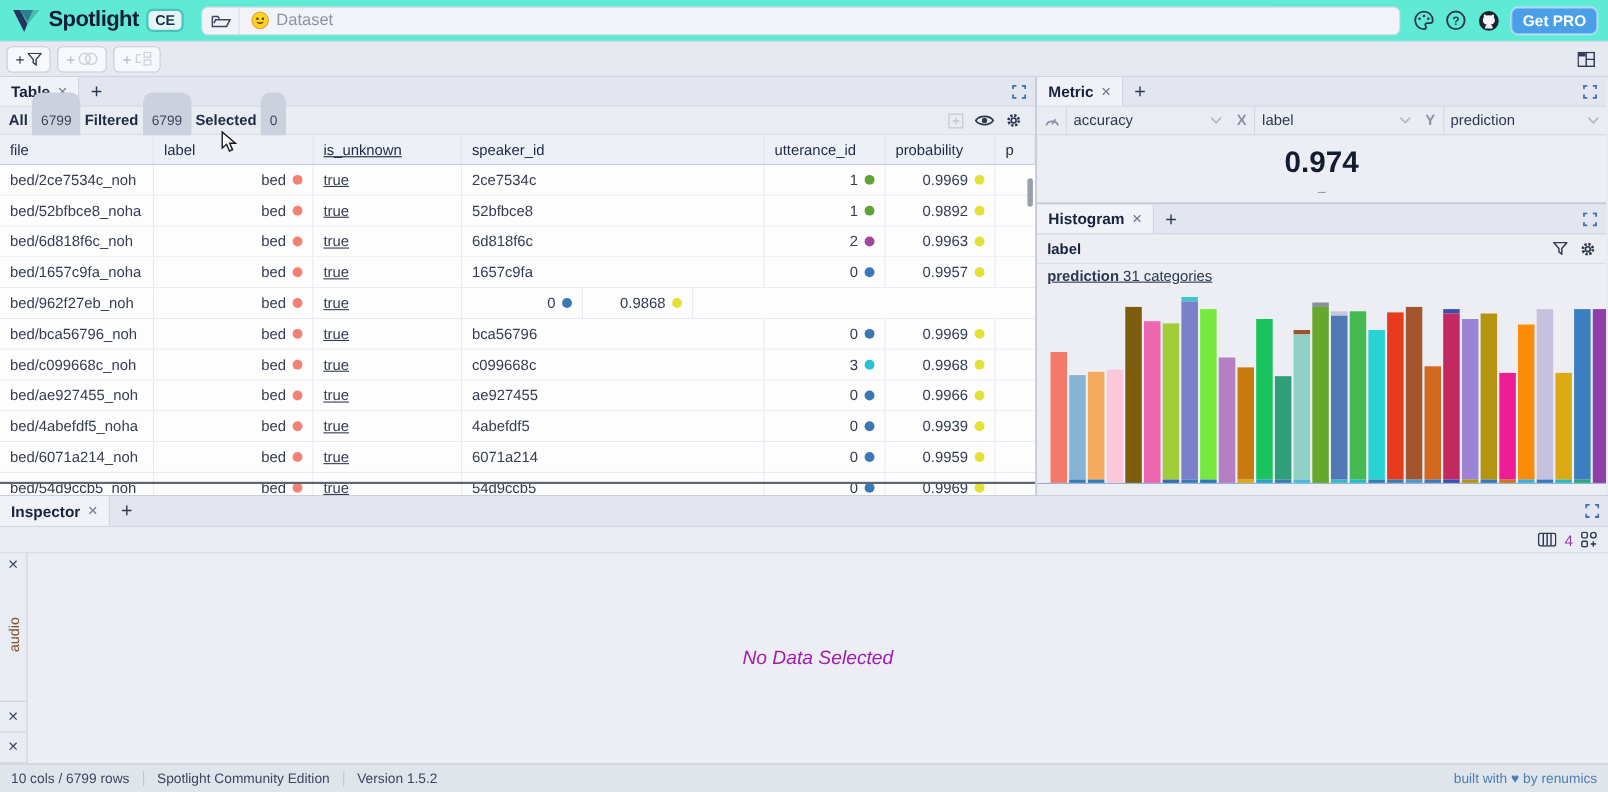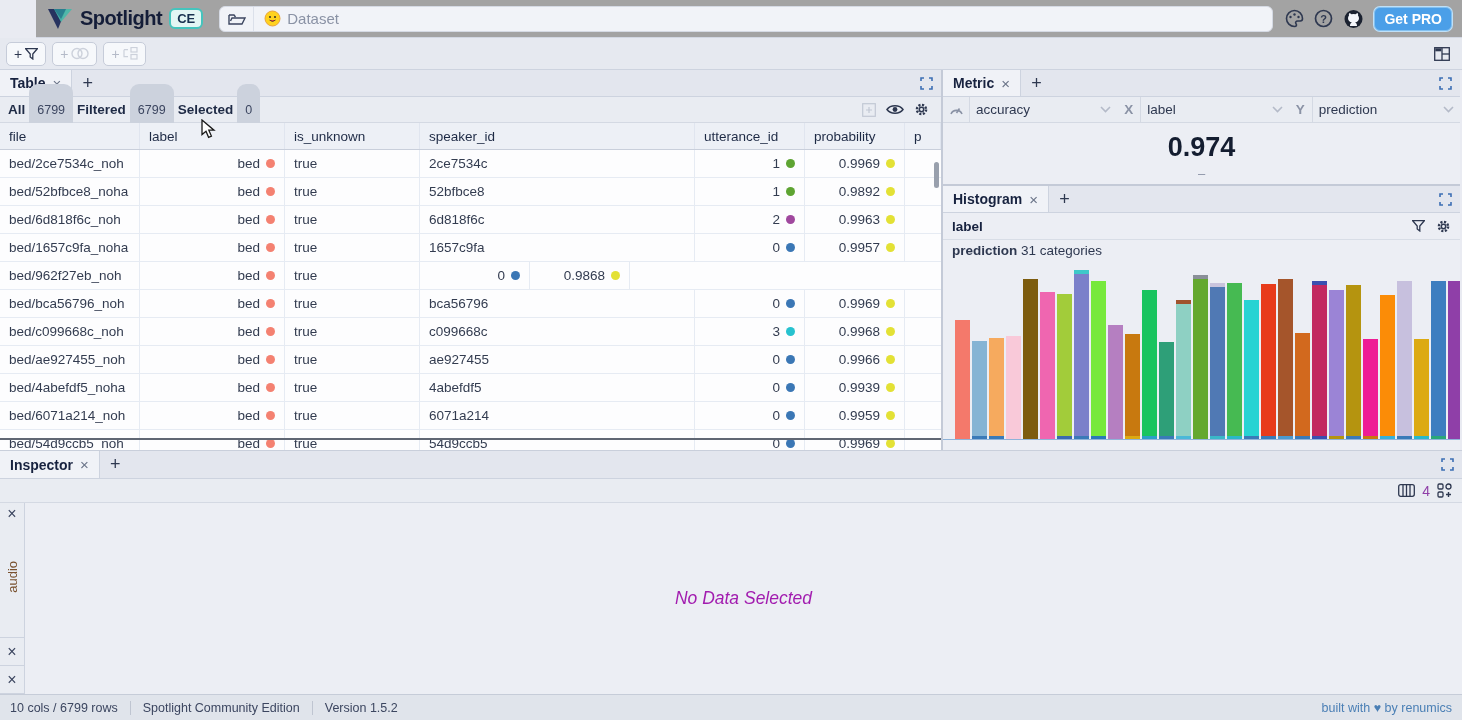--- a/index.html
+++ b/index.html
@@ -4,22 +4,22 @@
 <style>
   * { box-sizing: border-box; margin: 0; padding: 0; }
   html,body { width:1462px; height:720px; overflow:hidden; }
   body {
     font-family:"Liberation Sans", sans-serif;
     background:#e9ebf2; color:#252e48; font-size:13px; position:relative;
   }
   svg { display:block; }
 
   
-  .topbar { height:38px; background:#a3a3a3; border-bottom:1px solid #d2d7e2;
-    display:flex; align-items:center; padding:0 10px; gap:8px;margin-left:36px; }
+  .topbar { height:38px; background:#5eead4; border-bottom:1px solid #d2d7e2;
+    display:flex; align-items:center; padding:0 10px; gap:8px; }
   .logo-wrap { display:flex; align-items:center; gap:7px; }
   .app-name { font-size:20px; font-weight:bold; color:#141d38; letter-spacing:-0.5px; }
   .ce-badge { border:2px solid #45c4bd; background:#e3f6f4; color:#17304f;
     font-weight:bold; font-size:13px; border-radius:6px; padding:1px 6px; }
   .dataset-field { flex:1; height:26px; background:#f1f3f8; border:1px solid #d5dae4;
     border-radius:6px; display:flex; align-items:center; overflow:hidden; margin-left:8px; }
   .folder-btn { width:34px; height:100%; display:flex; align-items:center; justify-content:center;
     border-right:1px solid #dbe0ea; }
   .dataset-label { color:#8a92a5; font-size:15px; margin-left:6px; }
   .hf-emoji { margin-left:10px; }
@@ -64,21 +64,21 @@
     align-items:center; color:#1e2a45; flex:0 0 27px; }
   .col-header .hc { padding:0 9px; height:100%; display:flex; align-items:center;
     border-right:1px solid #e0e5ef; overflow:hidden; white-space:nowrap; font-size:13.5px; }
 
   .rows { position:relative; flex:1; overflow:hidden; background:#fff; }
   .trow { height:28px; display:flex; align-items:center; border-bottom:1px solid #e6ebf3; background:#fdfdfe; }
   .td { padding:0 9px; border-right:1px solid #e6ebf3; height:100%; display:flex;
     align-items:center; overflow:hidden; white-space:nowrap; color:#333c50; font-size:13.5px; gap:6px; }
   .ra { justify-content:flex-end; }
   .dot { width:9px; height:9px; border-radius:50%; flex:0 0 9px; }
-  .c0{width:140px;} .c1{width:145px;} .c2{width:135px;} .c3{width:275px;}
+  .c0{width:140px;} .c1{width:145px;} .c2{width:135px;text-decoration:underline;} .c3{width:275px;}
   .c4{width:110px;} .c5{width:100px;} .c6{flex:1; border-right:none;}
   .drag-line { position:absolute; left:0; right:0; top:288px; height:2px; background:#5f6673; z-index:6; }
   .scroll-thumb { position:absolute; right:2px; top:12px; width:5px; height:26px;
     background:#99a0ad; border-radius:3px; z-index:5; }
 
   
   .metric { height:116px; flex:0 0 116px; border-bottom:2px solid #c4cad7;
     display:flex; flex-direction:column; background:#eceef4; }
   .metric-controls { height:26px; flex:0 0 26px; display:flex; align-items:center;
     border-bottom:1px solid #d4d9e3; background:#e9ecf2; color:#3c4660; }
@@ -88,21 +88,21 @@
   .sel .chev { margin-left:auto; }
   .axis-lab { font-weight:bold; color:#8a92a5; padding:0 7px; font-size:13.5px; }
   .metric-value { text-align:center; font-size:27px; font-weight:bold; margin-top:9px; color:#141d30; }
   .metric-sub { text-align:center; color:#8a92a5; font-size:13px; margin-top:3px; }
 
   
   .histogram { flex:1; display:flex; flex-direction:column; background:#eceef4; }
   .hist-col-row { height:27px; flex:0 0 27px; display:flex; align-items:center; padding:0 9px;
     border-bottom:1px solid #d8dde6; font-weight:bold; color:#17223f; font-size:13.5px; }
   .hist-icons { margin-left:auto; display:flex; gap:11px; align-items:center; }
-  .hist-sub { height:23px; flex:0 0 23px; padding:3px 9px 0; font-size:13.5px; color:#2e3850; }
+  .hist-sub { height:23px; flex:0 0 23px; padding:3px 9px 0; font-size:13.5px; color:#2e3850;text-decoration:underline; }
   .hist-sub b { font-weight:bold; }
   .hbars-wrap { flex:1; position:relative; padding-top:2px; }
   .hbars { height:175px; display:flex; align-items:flex-end; gap:2px; padding-left:12px;
     overflow:hidden; border-bottom:1px solid #8fb3d9; }
   .hbar { flex:0 0 15px; display:flex; flex-direction:column; }
   .seg-cap { height:4px; flex:0 0 4px; }
   .seg-main { flex:1; }
   .seg-foot { height:3px; flex:0 0 3px; }
 
   

